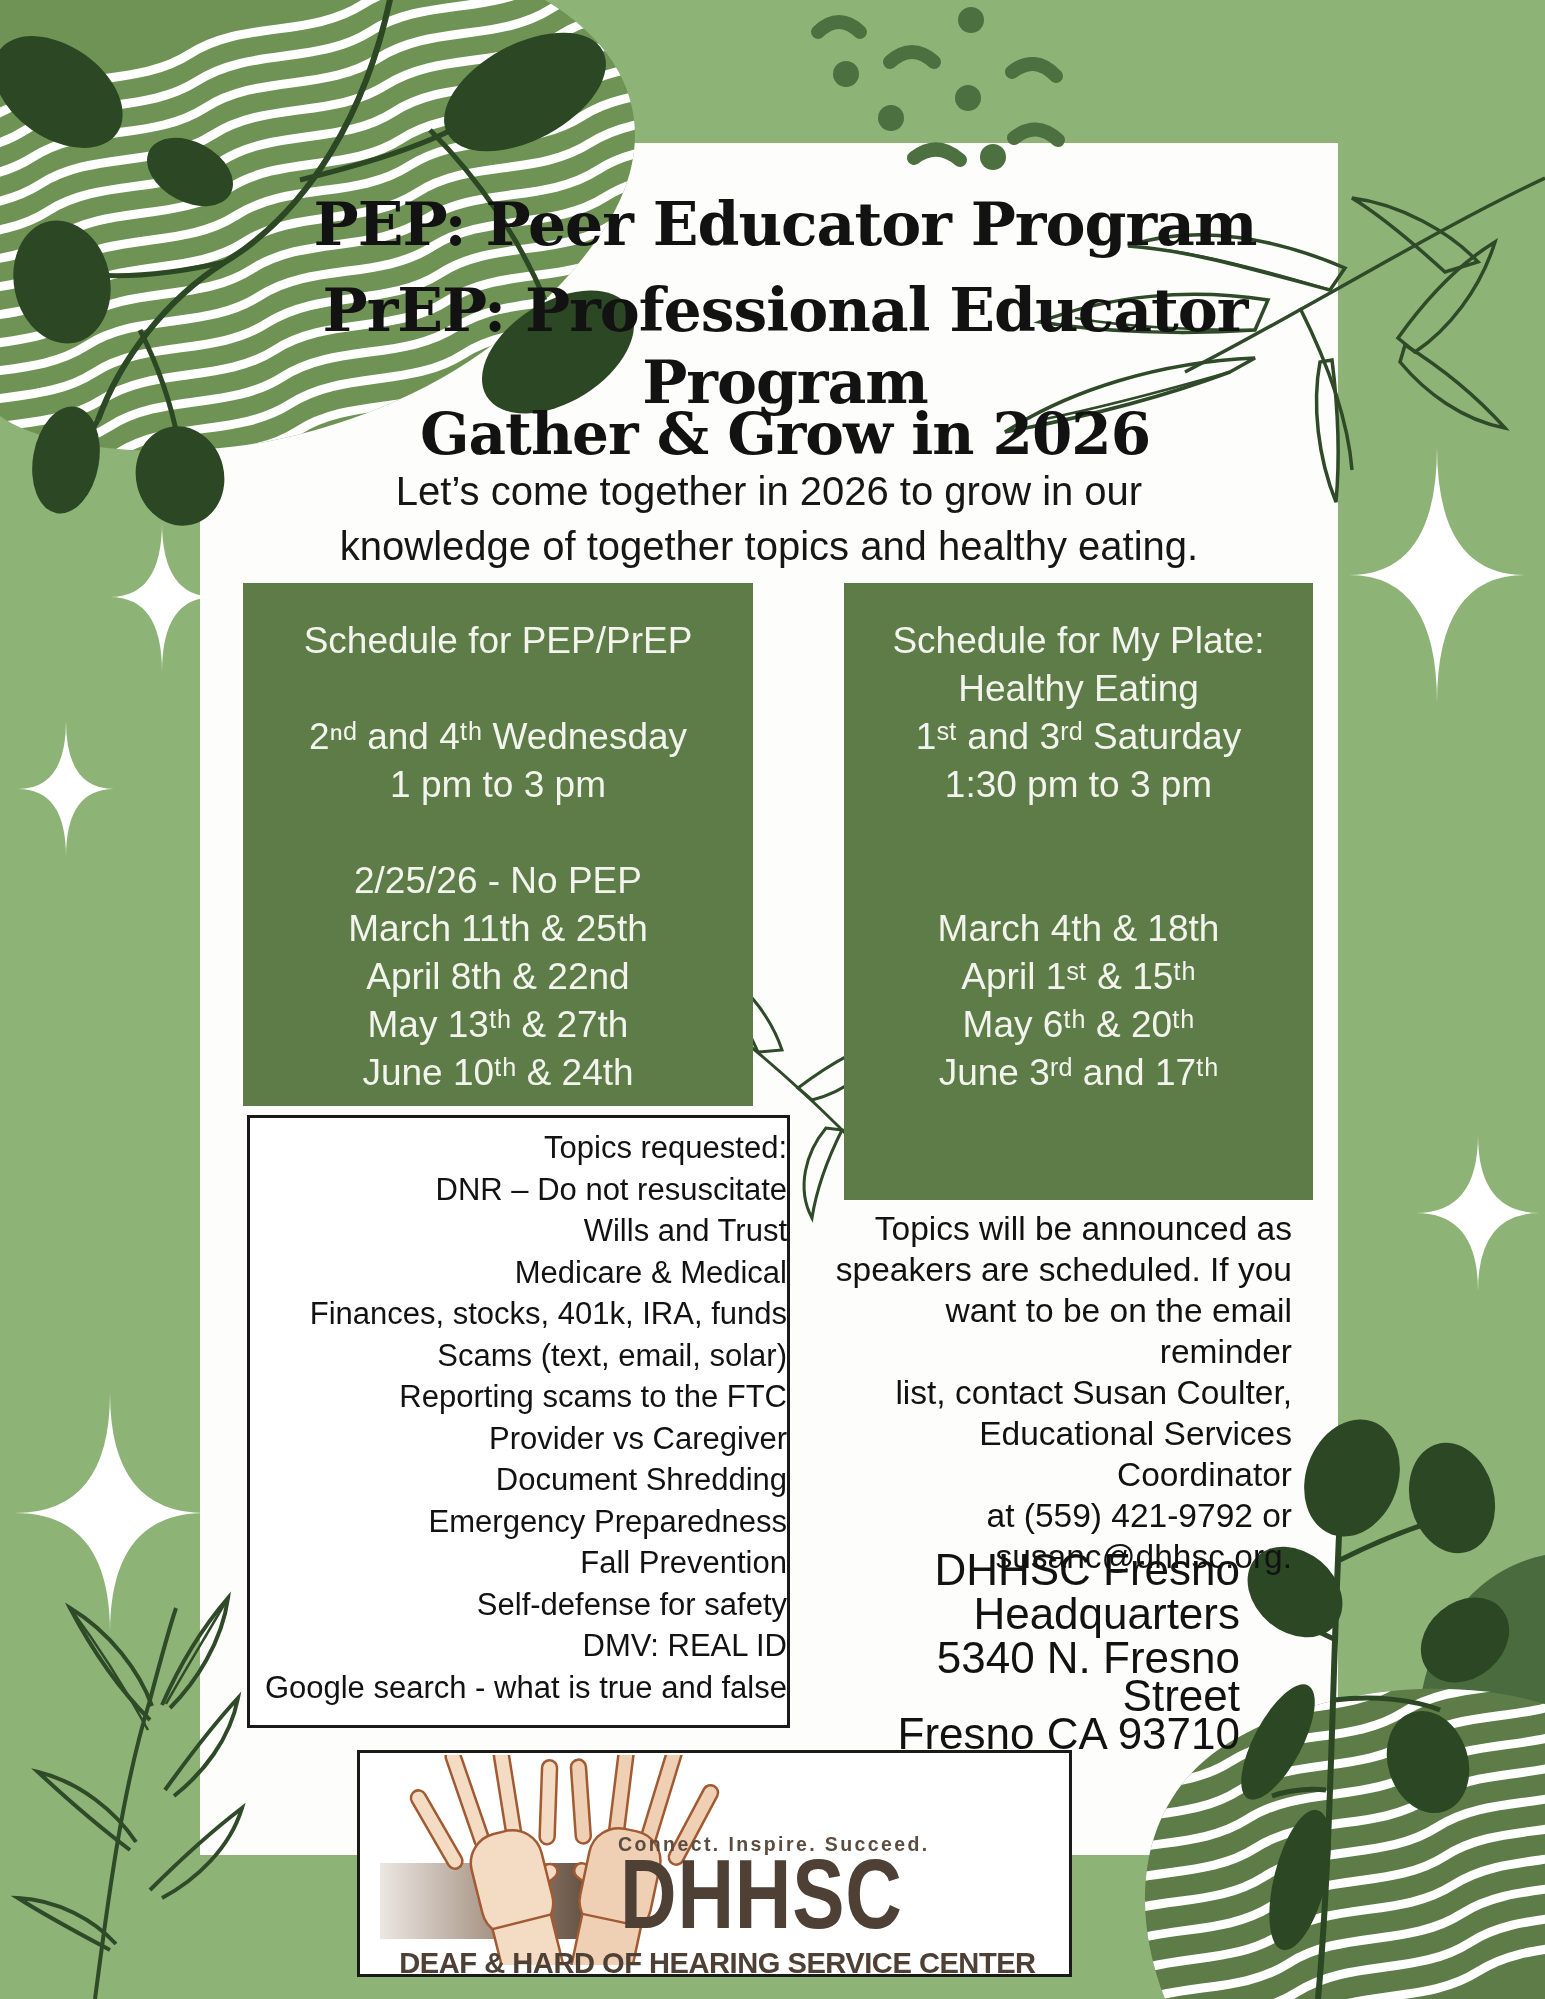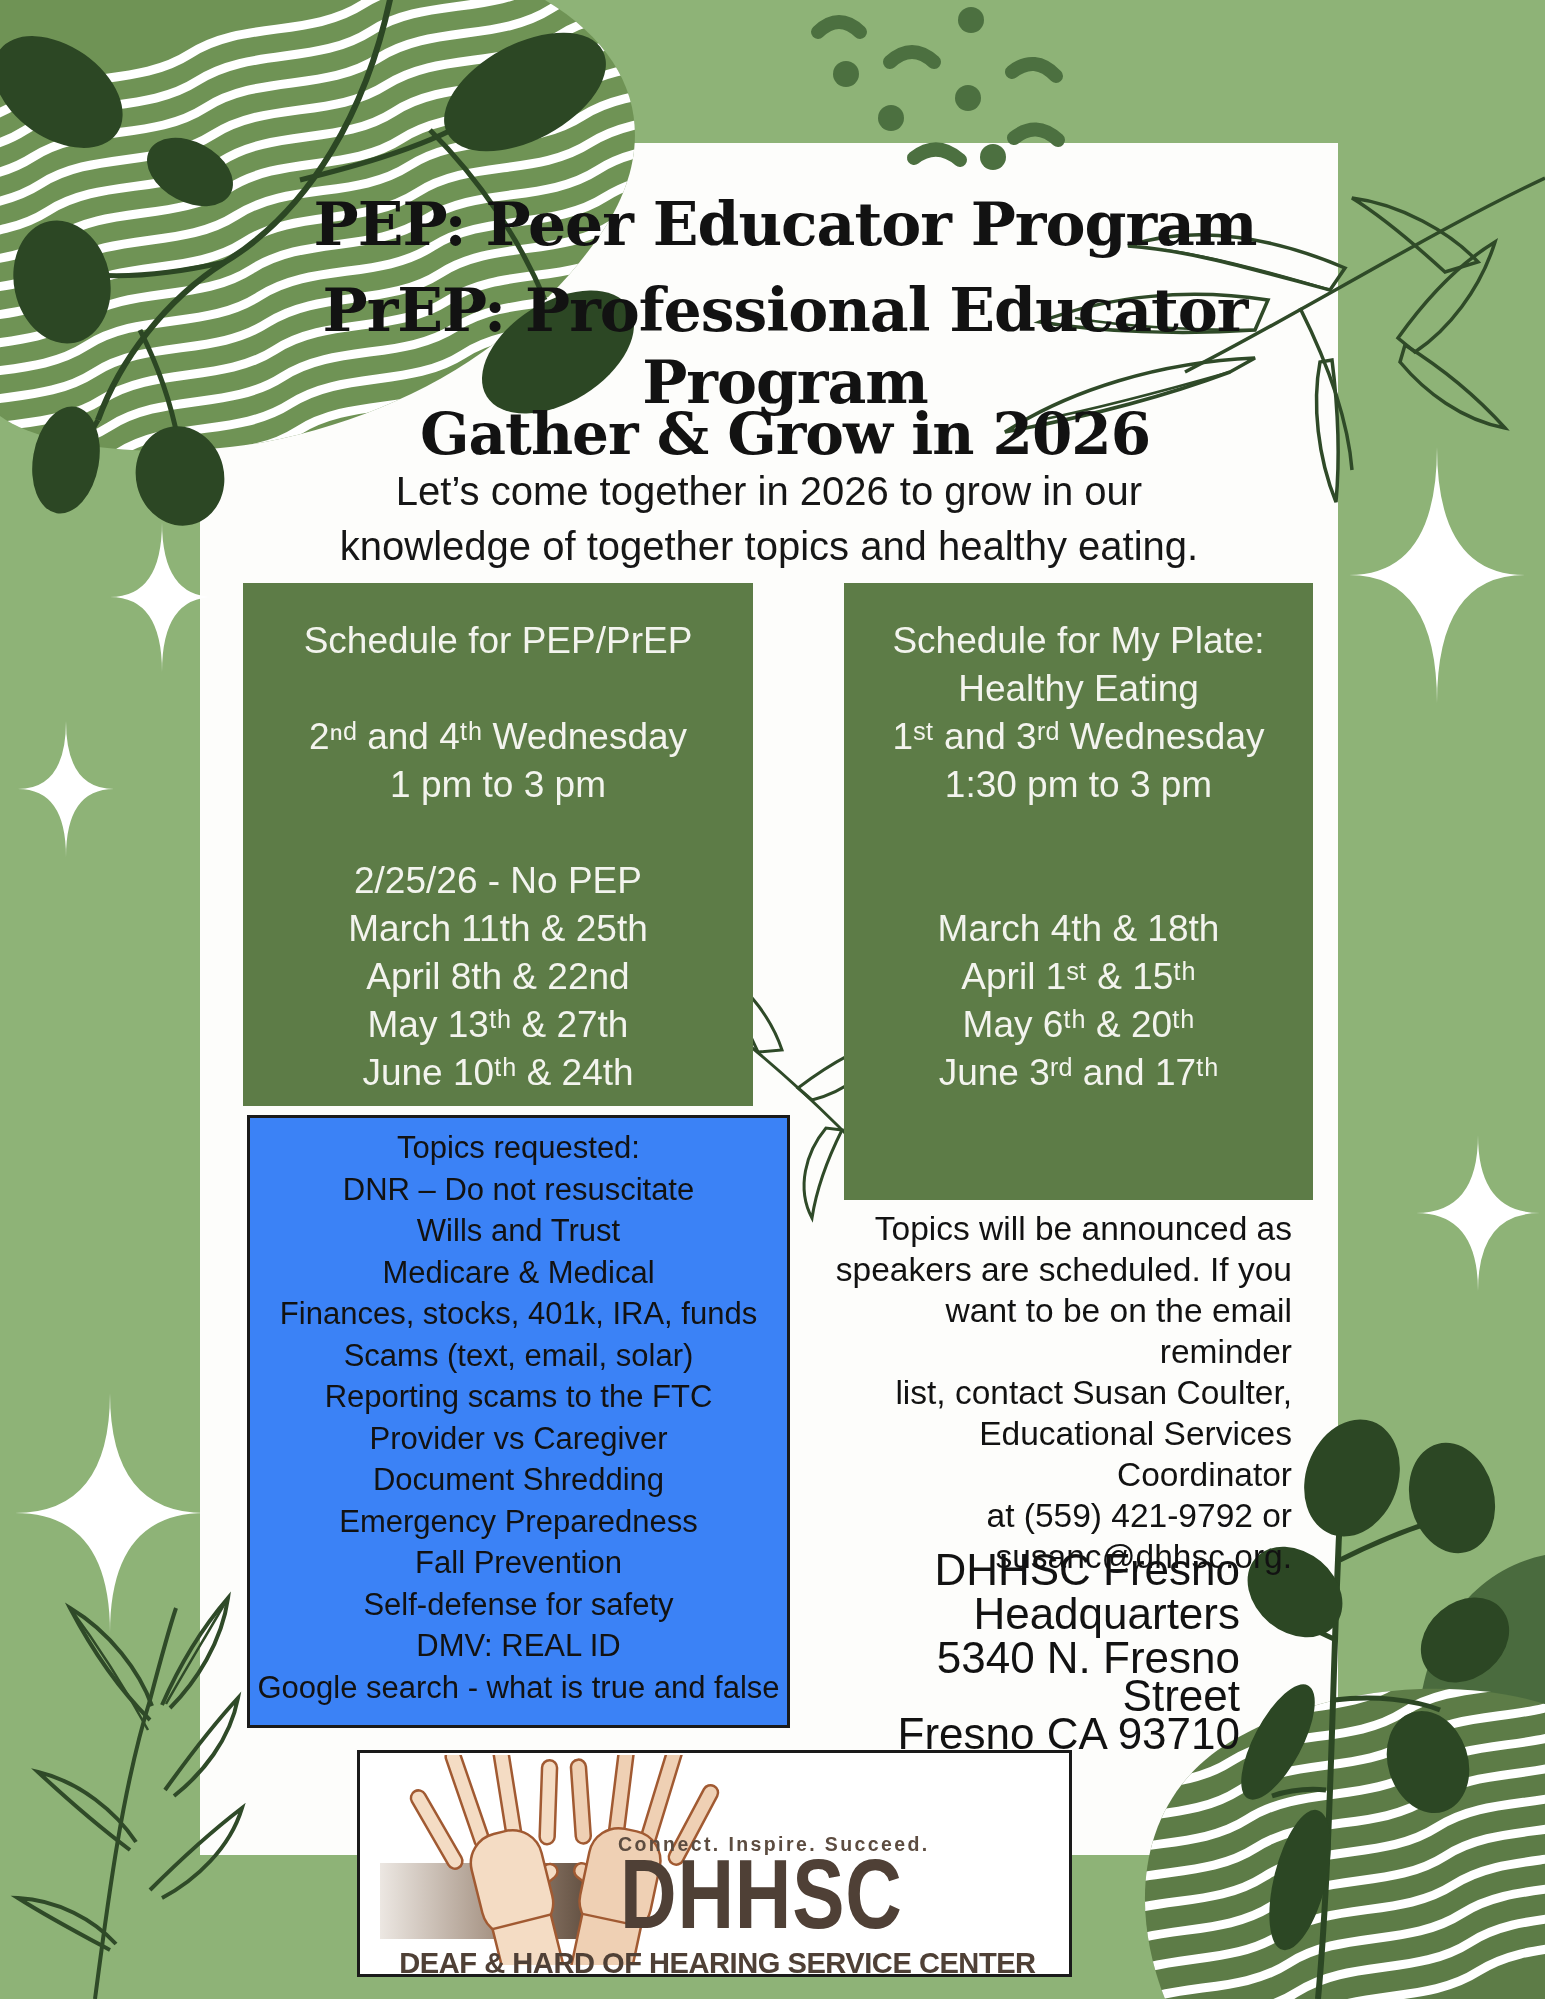--- a/index.html
+++ b/index.html
@@ -13,22 +13,22 @@
   .abs{position:absolute;}
   .ttl{font-family:"DejaVu Serif","Liberation Serif",serif;font-weight:700;letter-spacing:-1px;
        left:200px;width:1138px;text-align:center;line-height:1.2;margin:16px;}
   .t1{top:172px;font-size:60px;}
   .t2{top:258px;font-size:60px;}
   .t3{top:384px;font-size:58px;}
   .intro{left:200px;width:1138px;top:464px;text-align:center;font-size:40px;line-height:55px;color:#161616;}
   .gbox{background:#5D7C47;color:#F3F4EE;text-align:center;font-size:37px;line-height:48px;padding-top:34px;box-sizing:border-box;}
   .gbox-left{left:243px;top:583px;width:510px;height:523px;}
   .gbox-right{left:844px;top:583px;width:469px;height:617px;}
-  .topics{left:247px;top:1115px;width:543px;height:613px;background:#3b82f6;border:3px solid #1A1A1A;
-          box-sizing:border-box;text-align:center;font-size:31px;line-height:41.5px;padding-top:9px;}
+  .topics{left:247px;top:1115px;width:543px;height:613px;background:#ffffff;border:3px solid #1A1A1A;
+          box-sizing:border-box;text-align:right;font-size:31px;line-height:41.5px;padding-top:9px;}
   .announce{left:828px;top:1208px;width:464px;text-align:right;font-size:33.5px;line-height:41px;}
   .address{left:840px;top:1551px;width:400px;text-align:right;font-size:44px;line-height:38px;}
   .logo-box{left:357px;top:1750px;width:715px;height:227px;background:#FFFFFF;border:3px solid #1A1A1A;box-sizing:border-box;}
   .logo-inner{position:relative;width:100%;height:100%;}
   .logo-band{position:absolute;left:20px;top:110px;width:243px;height:76px;
              background:linear-gradient(to right,#ECE7E2,#9A8574 55%,#473629);}
   .logo-hands{position:absolute;left:2px;top:2px;}
   .logo-tagline{position:absolute;left:258px;top:80px;width:252px;text-align:right;
                 font-size:19.5px;font-weight:700;letter-spacing:2.4px;color:#5C4C40;white-space:nowrap;}
   .logo-acronym{position:absolute;left:260px;top:92px;font-size:98px;font-weight:800;color:#4F4036;
@@ -212,21 +212,21 @@
         <div class="ln">2/25/26 - No PEP</div>
         <div class="ln">March 11th &amp; 25th</div>
         <div class="ln">April 8th &amp; 22nd</div>
         <div class="ln">May 13ᵗʰ &amp; 27th</div>
         <div class="ln">June 10ᵗʰ &amp; 24th</div>
       </div>
 
     <div class="abs gbox gbox-right">
         <div class="ln">Schedule for My Plate:</div>
         <div class="ln">Healthy Eating</div>
-        <div class="ln">1ˢᵗ and 3ʳᵈ Wednesday</div>
+        <div class="ln">1ˢᵗ and 3ʳᵈ Saturday</div>
         <div class="ln">1:30 pm to 3 pm</div>
         <div class="ln">&nbsp;</div>
         <div class="ln">&nbsp;</div>
         <div class="ln">March 4th &amp; 18th</div>
         <div class="ln">April 1ˢᵗ &amp; 15ᵗʰ</div>
         <div class="ln">May 6ᵗʰ &amp; 20ᵗʰ</div>
         <div class="ln">June 3ʳᵈ and 17ᵗʰ</div>
       </div>
 
     <div class="abs topics">

